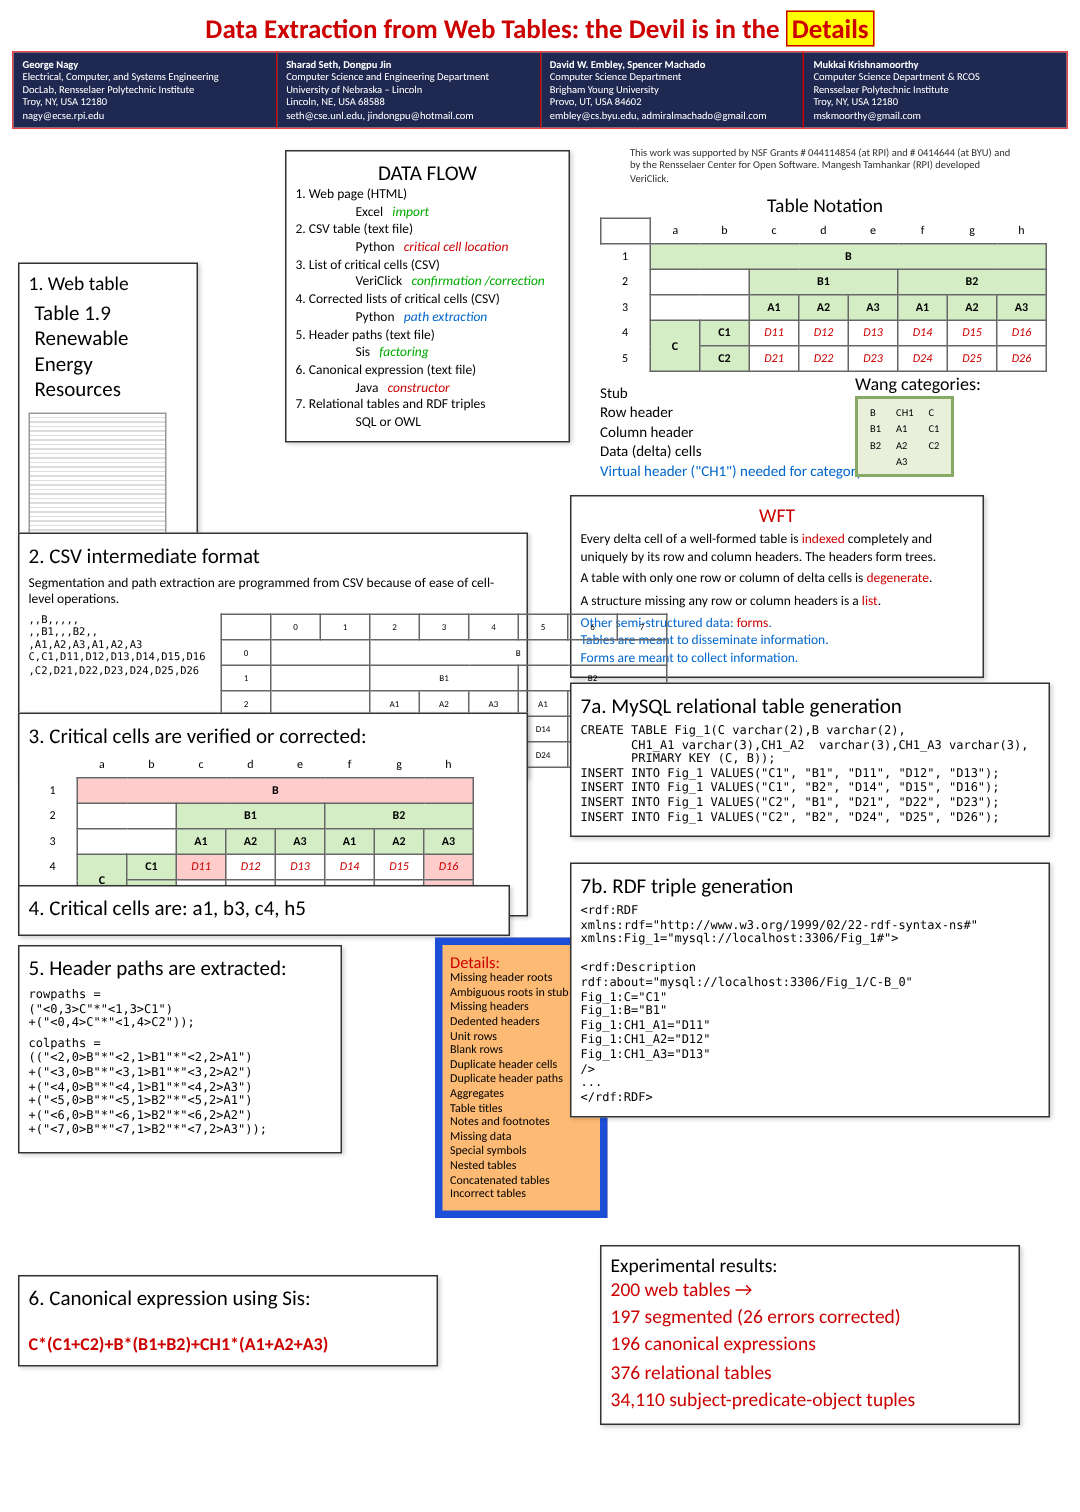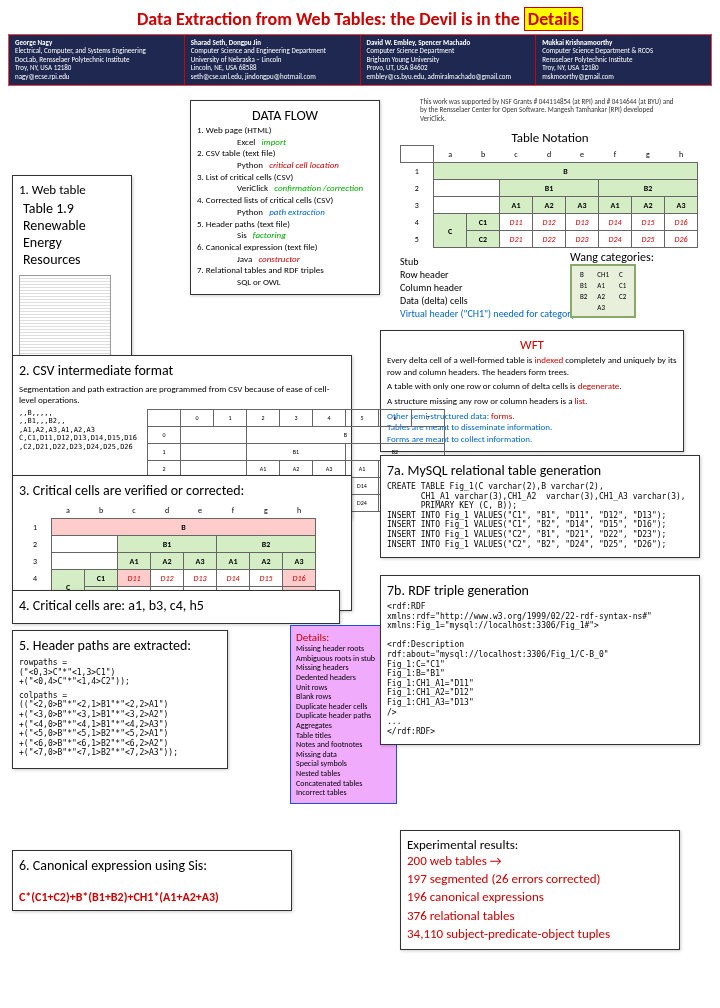--- a/index.html
+++ b/index.html
@@ -17,21 +17,21 @@
 .blue{color:#06c}
 .redit{color:#c00;font-style:italic}
 .blueit{color:#06c;font-style:italic}
 .greenit{color:#0a0;font-style:italic}
 table.notation{border-collapse:collapse;font-size:8px}
 table.notation td{border:1px solid #666;padding:1px 4px;text-align:center;min-width:24px;height:14px}
 table.notation .hdr{background:#d4edc4;font-weight:bold}
 table.notation .stub{background:#d4edc4;font-weight:bold}
 table.notation .data{color:#c00;font-style:italic}
 table.notation .bad{background:#fcc}
-.yellow-box{background:#f0abfc;border:1px solid #1d4ed8;padding:5px;position:absolute;font-size:8px;line-height:1.2}
+.yellow-box{background:#fdba74;border:5px solid #1d4ed8;padding:5px;position:absolute;font-size:8px;line-height:1.2}
 .wang{border:2px solid #8a6;background:#e8f0dc;font-size:7px;padding:2px}
 .wang td{padding:0 4px}
 h3{margin:0 0 3px 0;font-size:12px;font-weight:normal}
 .mono{font-family:Consolas,monospace;font-size:8px;line-height:1.2}
 </style>
 </head>
 <body>
 
 <div class="poster">
 
@@ -163,21 +163,21 @@
           </tr>
           <tr>
             <td></td>
             <td>A3</td>
             <td></td>
           </tr>
         </tbody>
       </table>
 </div>
 
-<div class="box" style="left:380px;top:330px;width:304px;font-size:9px;line-height:1.3">
+<div class="box" style="left:380px;top:330px;width:276px;font-size:9px;line-height:1.3">
   <div style="text-align:center;font-size:13px;color:#c00">WFT</div>
   <div><span>Every delta cell of a  well-formed table is</span> <span class="red">indexed</span> <span>completely and uniquely by its row and column headers.  The headers form trees.</span></div>
   <div style="margin-top:3px"><span>A table with only one row or column of delta cells is</span> <span class="red">degenerate</span>.</div>
   <div style="margin-top:3px"><span>A structure missing any row or column headers is a</span> <span class="red">list</span>.</div>
   <div class="blue" style="margin-top:3px"><span>Other semi-structured data:</span> <span class="red">forms</span>.<br><span>Tables are meant to disseminate information.</span><br><span>Forms are meant to collect information.</span></div>
 </div>
 
 <div class="box" style="left:12px;top:355px;width:340px">
   <h3 style="font-size:14px">2. CSV intermediate format</h3>
   <div style="font-size:9px;margin:4px 0">Segmentation and path extraction are programmed from CSV because of ease of cell-level operations.</div>

